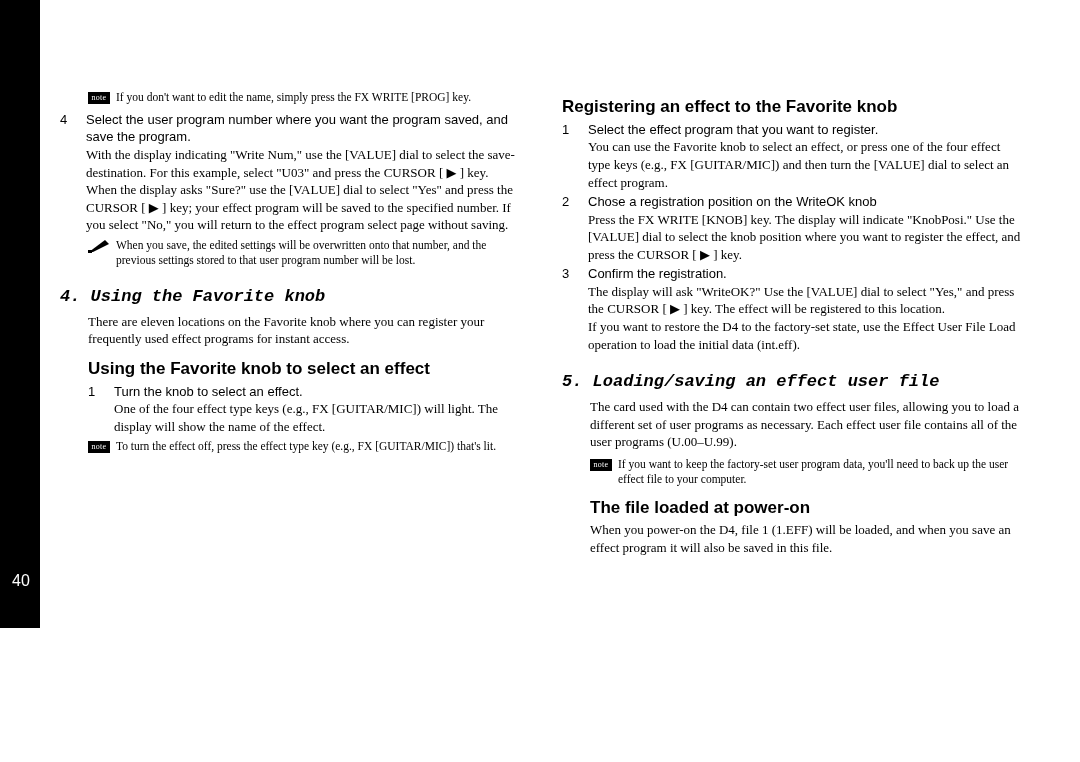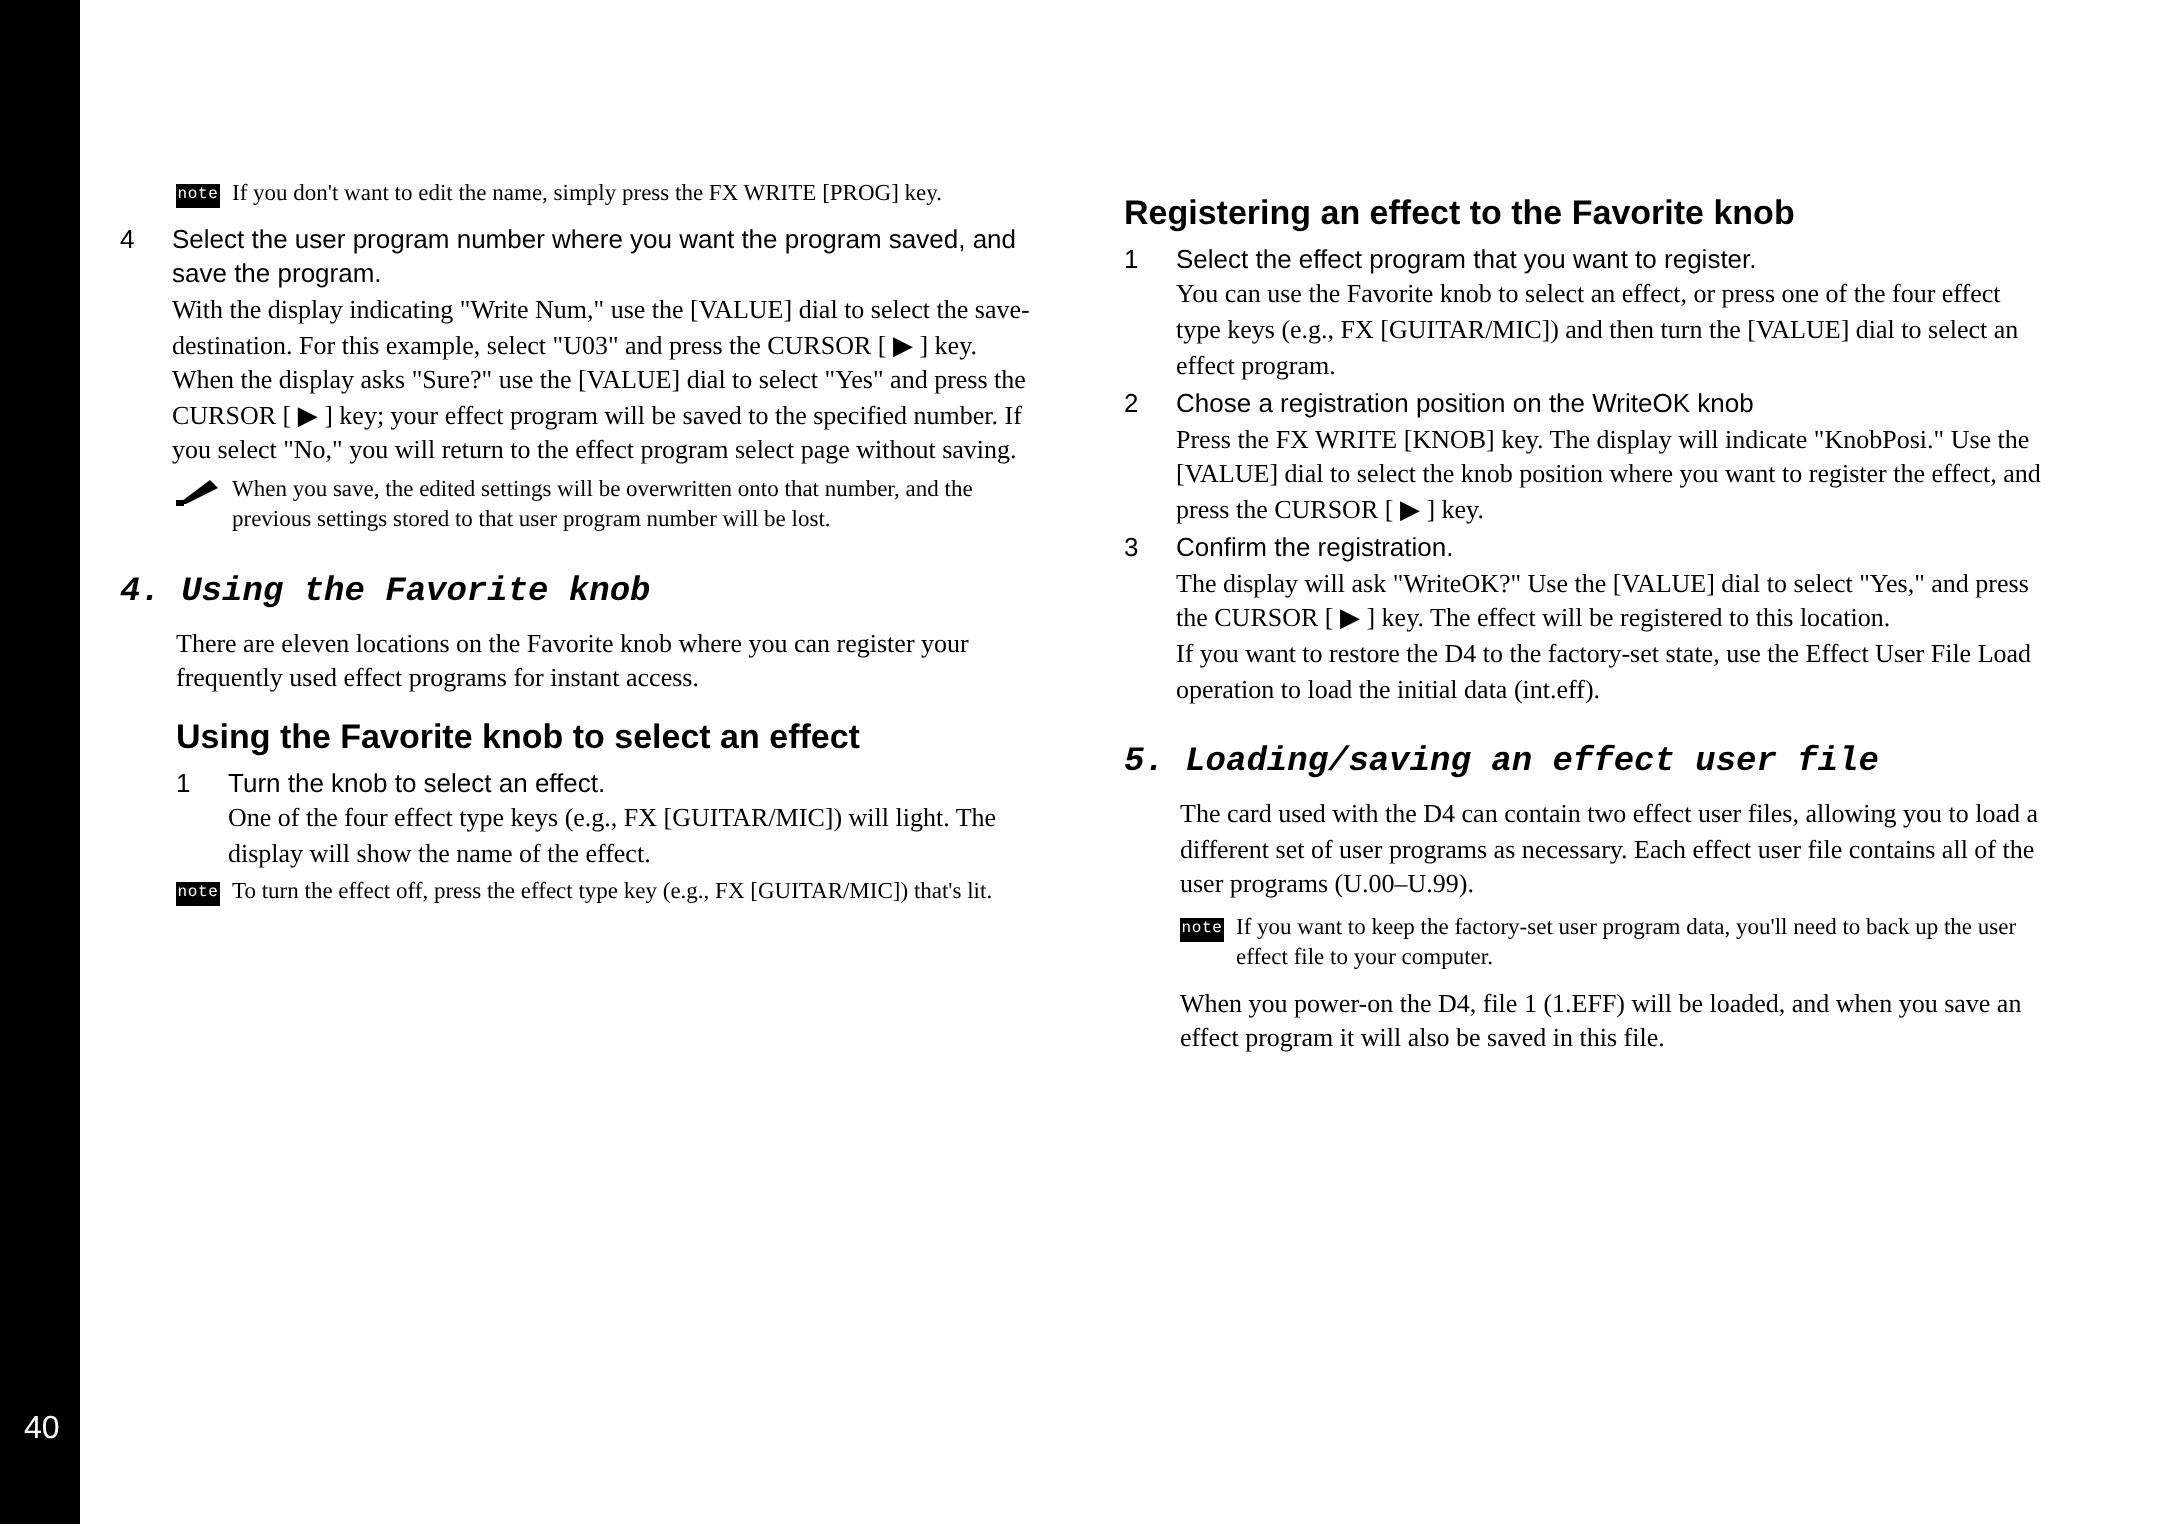--- a/index.html
+++ b/index.html
@@ -21,21 +21,21 @@
   }
   .col {
     flex: 1;
     min-width: 0;
   }
   .page-num-strip {
     position: absolute;
     left: 0;
     top: 0;
     width: 40px;
-    height: 762px;
+    height: 628px;
     background: #000;
   }
   .page-num {
     position: absolute;
     left: 12px;
     bottom: 36px;
     color: #fff;
     font-family: Arial, Helvetica, sans-serif;
     font-size: 16px;
     font-weight: 400;
@@ -64,21 +64,21 @@
     font-family: Arial, Helvetica, sans-serif;
   }
   .step-body { flex: 1; }
   .step-title { font-family: Arial, Helvetica, sans-serif; }
   .step-detail { font-family: inherit; }
   .note-row { display: flex; margin-top: 4px; margin-bottom: 6px; }
   .note-icon {
     width: 22px; height: 12px;
     background: #000;
     color: #fff;
-    font-family: Liberation Mono, monospace;
+    font-family: Liberation Serif, serif;
     font-size: 8px;
     line-height: 12px;
     text-align: center;
     flex-shrink: 0;
     margin-right: 6px;
     margin-top: 2px;
     letter-spacing: 0.3px;
   }
   .warn-icon {
     width: 22px; height: 14px;
@@ -176,20 +176,21 @@
     </div>
 
     <div class="h2">5. Loading/saving an effect user file</div>
     <div class="para indent">The card used with the D4 can contain two effect user files, allowing you to load a different set of user programs as necessary. Each effect user file contains all of the user programs (U.00–U.99).</div>
 
     <div class="note-row indent">
       <div class="note-icon">note</div>
       <div class="note-text">If you want to keep the factory-set user program data, you'll need to back up the user effect file to your computer.</div>
     </div>
 
+    <div class="h3 indent">The file loaded at power-on</div>
     <div class="para indent">When you power-on the D4, file 1 (1.EFF) will be loaded, and when you save an effect program it will also be saved in this file.</div>
 
   </div>
 
 </div>
 
 <div class="page-num-strip">
   <div class="page-num">40</div>
 </div>
 

